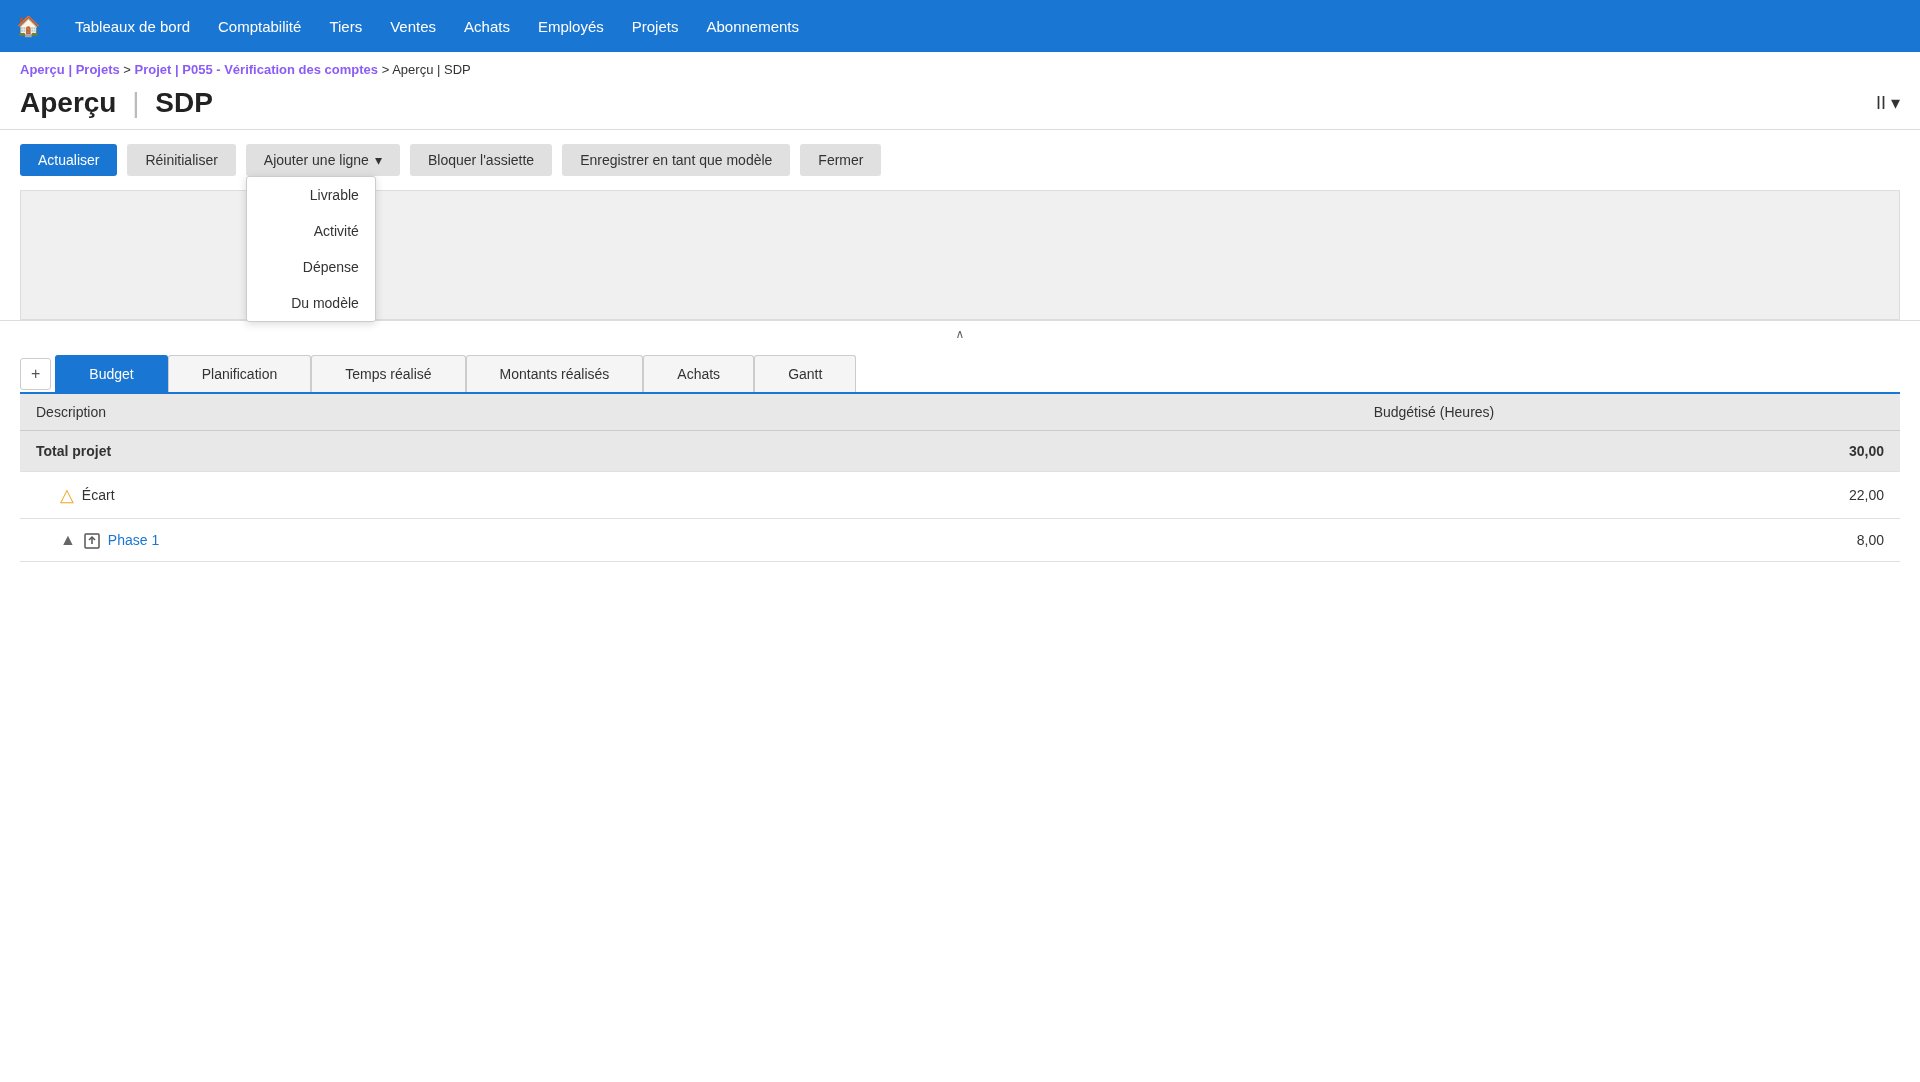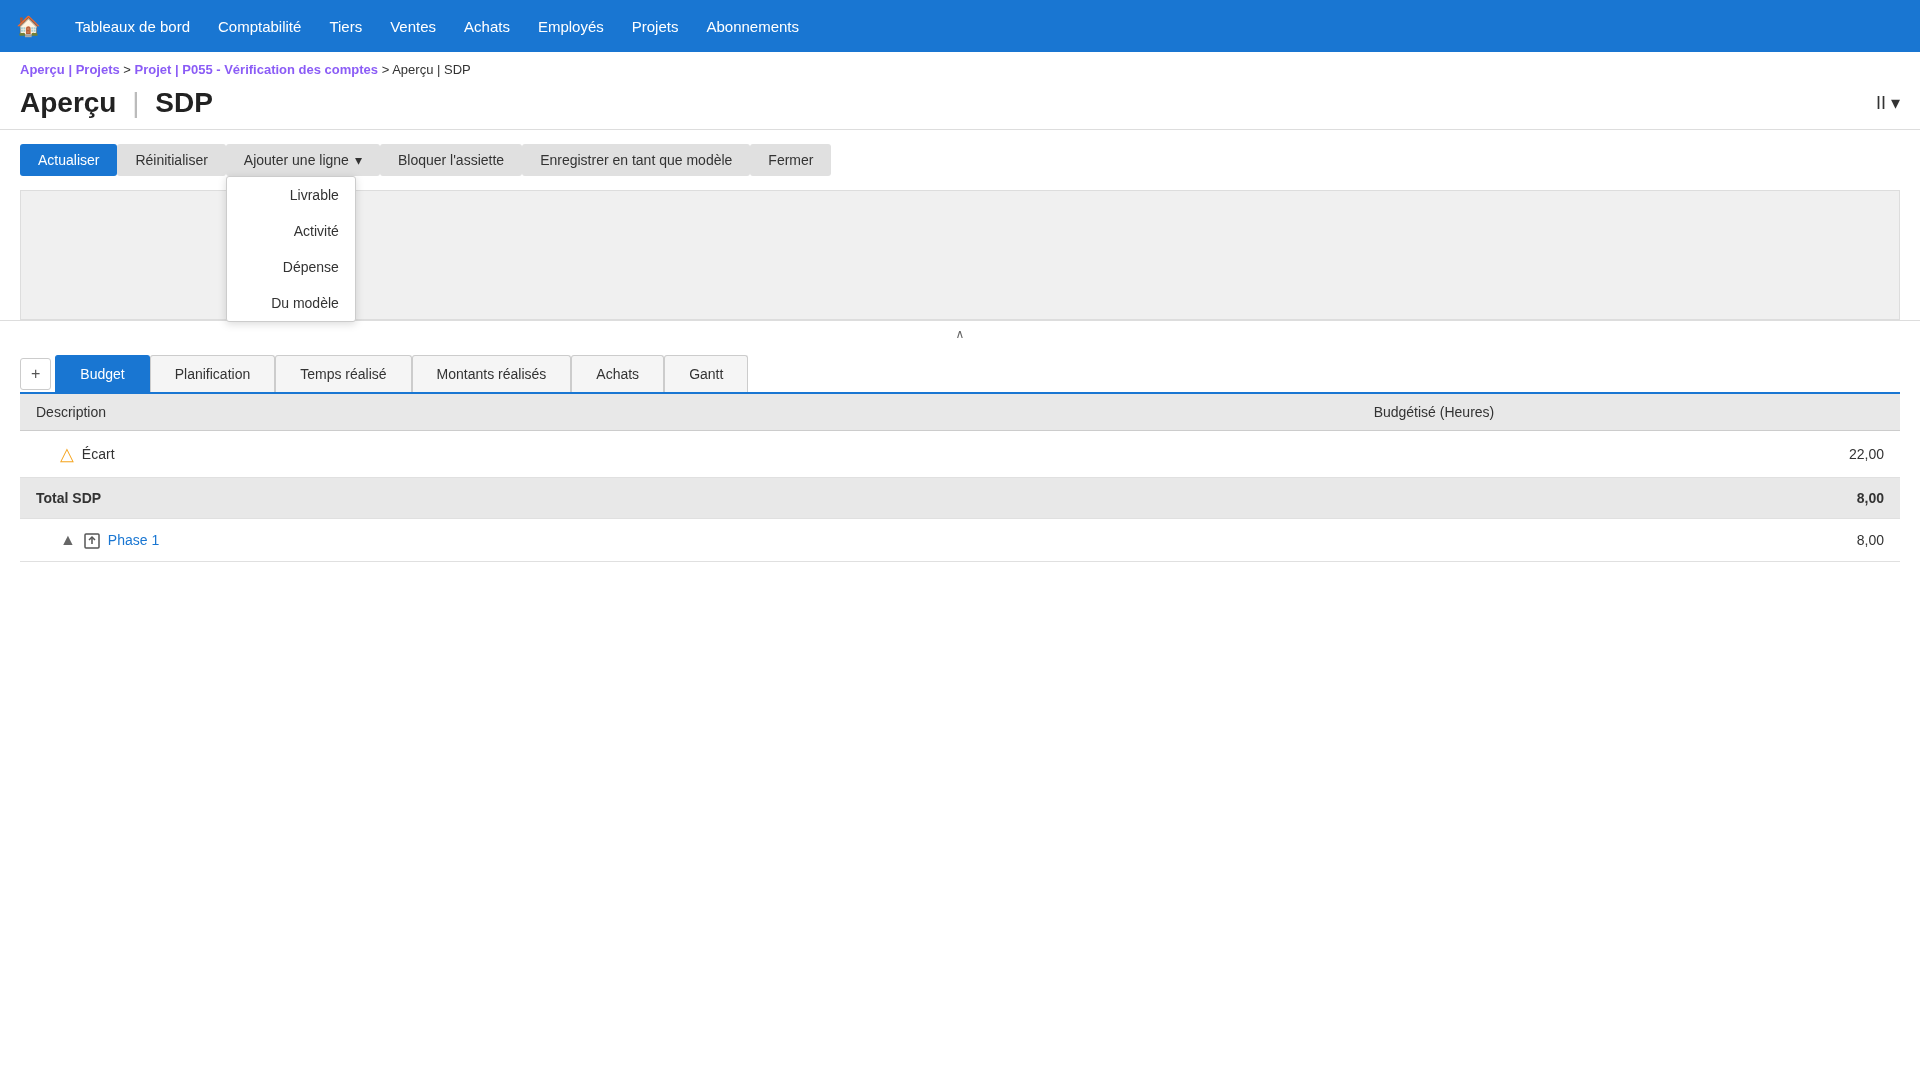--- a/index.html
+++ b/index.html
@@ -57,20 +57,21 @@
       display: flex;
       align-items: center;
       gap: 4px;
     }
 
     
     .toolbar {
       padding: 14px 20px;
       display: flex;
       align-items: center;
+      gap: 10px;
       position: relative;
     }
     .btn {
       padding: 8px 18px;
       border: none;
       border-radius: 3px;
       font-size: 14px;
       cursor: pointer;
       font-family: Arial, sans-serif;
     }
@@ -147,21 +148,21 @@
       background: none;
       border: 1px solid #ccc;
       border-radius: 3px;
       padding: 6px 10px;
       cursor: pointer;
       font-size: 16px;
       color: #555;
       margin-right: 4px;
     }
     .tab {
-      padding: 10px 24px;
+      padding: 10px 33px;
       border: 1px solid #ccc;
       border-bottom: none;
       cursor: pointer;
       font-size: 14px;
       background: #f5f5f5;
       color: #333;
       border-radius: 3px 3px 0 0;
     }
     .tab.active {
       background: #1976d2;
@@ -313,35 +314,35 @@
 
   <table class="data-table">
     <thead>
       <tr>
         <th>Description</th>
         <th class="right">Budgétisé (Heures)</th>
       </tr>
     </thead>
     <tbody>
 
+      <tr class="summary-row">
+        <td>Total projet</td>
+        <td class="right">30,00</td>
+      </tr>
 
       <tr class="detail-row">
         <td class="indent-1">
           <div class="cell-with-icon">
             <span class="warning-icon">△</span>
             <span>Écart</span>
           </div>
         </td>
         <td class="right">22,00</td>
       </tr>
 
-      <tr class="summary-row">
-        <td>Total SDP</td>
-        <td class="right">8,00</td>
-      </tr>
 
       <tr class="detail-row">
         <td class="indent-1">
           <div class="cell-with-icon">
             <div class="action-icons">
               <span class="action-icon">▲</span>
               <span class="action-icon">
                 
                 <svg width="16" height="16" viewBox="0 0 16 16" fill="none" xmlns="http://www.w3.org/2000/svg" class="icon-svg">
                   <rect x="1" y="1" width="14" height="14" rx="1" stroke="#555" stroke-width="1.5" fill="none"></rect>

